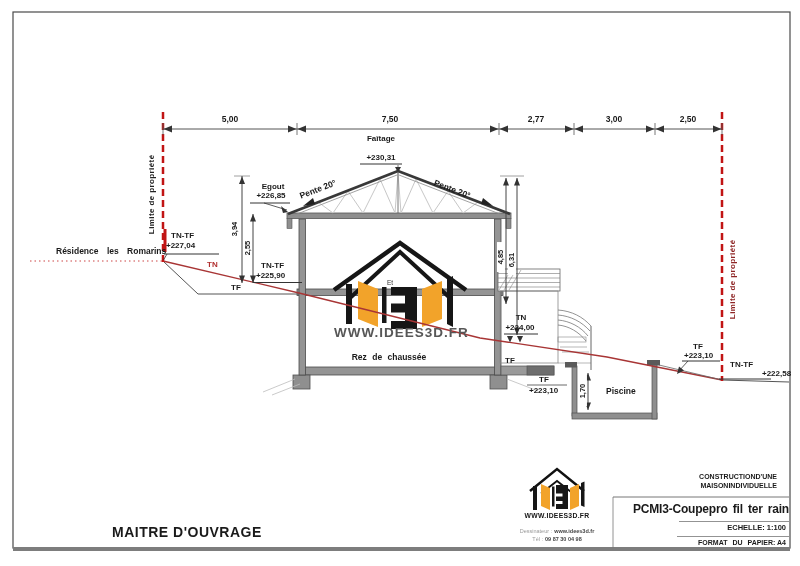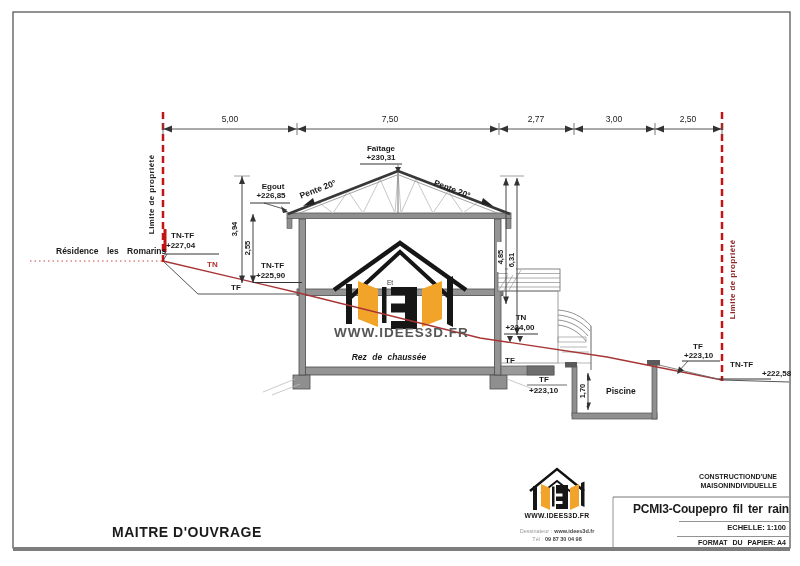--- a/index.html
+++ b/index.html
@@ -2,21 +2,21 @@
 <html><head>
 <meta charset="utf-8">
 <style>
   html,body{margin:0;padding:0;background:#ffffff;}
   #canvas{position:relative;width:800px;height:566px;background:#ffffff;overflow:hidden;
           font-family:"Liberation Sans",sans-serif;}
   .lbl{position:absolute;color:#1a1a1a;line-height:1.08;white-space:nowrap;
        font-family:"Liberation Sans",sans-serif;}
   .c{text-align:center;}
   .rot{transform:rotate(-90deg);transform-origin:center;text-align:center;background:#fff;}
-  .dimh{font-size:8.5px;font-weight:400;width:44px;text-align:center;}
+  .dimh{font-size:8.5px;font-weight:700;width:44px;text-align:center;}
   .small8{font-size:8px;font-weight:600;}
   .small85{font-size:8.5px;font-weight:600;}
   .vdim{font-size:7.5px;font-weight:600;width:30px;}
   .tbflex{display:flex;justify-content:flex-end;}
   svg{position:absolute;left:0;top:0;}
 </style>
 </head>
 <body>
 
 <div id="canvas">
@@ -213,31 +213,31 @@
 
 <div class="lbl rot vdim" style="left:220px;top:225px;">3,94</div>
 <div class="lbl rot vdim" style="left:233px;top:244px;">2,55</div>
 <div class="lbl rot vdim" style="left:486px;top:253px;">4,85</div>
 <div class="lbl rot vdim" style="left:497px;top:256px;">6,31</div>
 <div class="lbl rot vdim" style="left:568px;top:387px;">1,70</div>
 
 <div class="lbl small8 c" style="left:254px;top:183px;width:38px;">Egout</div>
 <div class="lbl small8 c" style="left:251px;top:192px;width:40px;">+226,85</div>
 
-<div class="lbl small8 c" style="left:361px;top:145px;width:40px;">Faîtage</div>
+<div class="lbl small8 c" style="left:361px;top:135px;width:40px;">Faîtage</div>
 <div class="lbl small8 c" style="left:361px;top:154px;width:40px;">+230,31</div>
 
 <div class="lbl small85 c" style="left:292px;top:185px;width:52px;transform:rotate(-21deg);">Pente 20°</div>
 <div class="lbl small85 c" style="left:426px;top:185px;width:52px;transform:rotate(21deg);">Pente 20°</div>
 
 <div class="lbl small8 c" style="left:511px;top:314px;width:20px;">TN</div>
 <div class="lbl small8 c" style="left:500px;top:324px;width:40px;">+224,00</div>
 <div class="lbl small8" style="left:505px;top:357px;">TF</div>
 
-<div class="lbl small85 c" style="left:349px;top:353px;width:80px;word-spacing:3px;font-style:italic;">Rez de chaussée</div>
+<div class="lbl small85 c" style="left:349px;top:353px;width:80px;word-spacing:3px;">Rez de chaussée</div>
 
 <div class="lbl small8" style="left:539px;top:376px;">TF</div>
 <div class="lbl small8" style="left:529px;top:387px;">+223,10</div>
 
 <div class="lbl small85" style="left:597px;top:387px;word-spacing:2px;padding-left:9px;">Piscine</div>
 
 <div class="lbl small8" style="left:693px;top:343px;">TF</div>
 <div class="lbl small8" style="left:684px;top:352px;">+223,10</div>
 
 <div class="lbl small8" style="left:730px;top:361px;">TN-TF</div>

